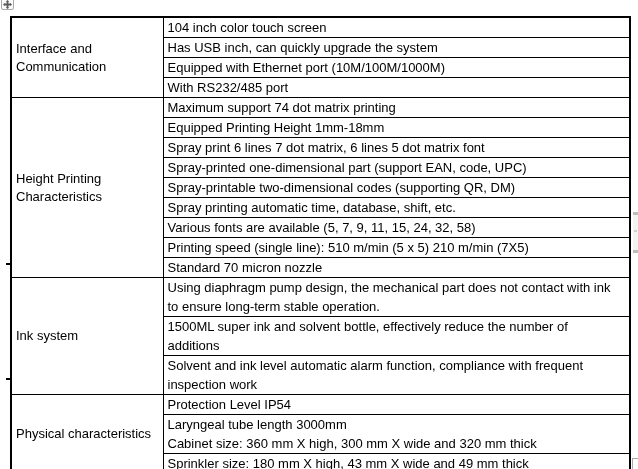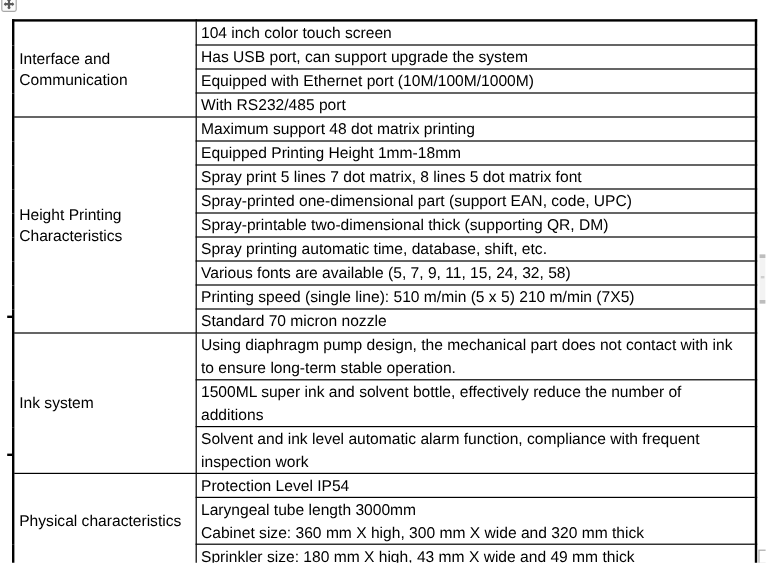--- a/index.html
+++ b/index.html
@@ -121,43 +121,43 @@
   <colgroup>
     <col style="width:152px">
     <col>
   </colgroup>
   <tbody>
       <tr>
         <td class="cat" rowspan="4">Interface and Communication</td>
         <td class="spec">104 inch color touch screen</td>
       </tr>
       <tr>
-        <td class="spec">Has USB port, can support upgrade the system</td>
+        <td class="spec">Has USB inch, can quickly upgrade the system</td>
       </tr>
       <tr>
         <td class="spec">Equipped with Ethernet port (10M/100M/1000M)</td>
       </tr>
       <tr>
         <td class="spec">With RS232/485 port</td>
       </tr>
       <tr>
         <td class="cat" rowspan="9">Height Printing Characteristics</td>
-        <td class="spec">Maximum support 48 dot matrix printing</td>
+        <td class="spec">Maximum support 74 dot matrix printing</td>
       </tr>
       <tr>
         <td class="spec">Equipped Printing Height 1mm-18mm</td>
       </tr>
       <tr>
-        <td class="spec">Spray print 5 lines 7 dot matrix, 8 lines 5 dot matrix font</td>
+        <td class="spec">Spray print 6 lines 7 dot matrix, 6 lines 5 dot matrix font</td>
       </tr>
       <tr>
         <td class="spec">Spray-printed one-dimensional part (support EAN, code, UPC)</td>
       </tr>
       <tr>
-        <td class="spec">Spray-printable two-dimensional thick (supporting QR, DM)</td>
+        <td class="spec">Spray-printable two-dimensional codes (supporting QR, DM)</td>
       </tr>
       <tr>
         <td class="spec">Spray printing automatic time, database, shift, etc.</td>
       </tr>
       <tr>
         <td class="spec">Various fonts are available (5, 7, 9, 11, 15, 24, 32, 58)</td>
       </tr>
       <tr>
         <td class="spec">Printing speed (single line): 510 m/min (5 x 5) 210 m/min (7X5)</td>
       </tr>

